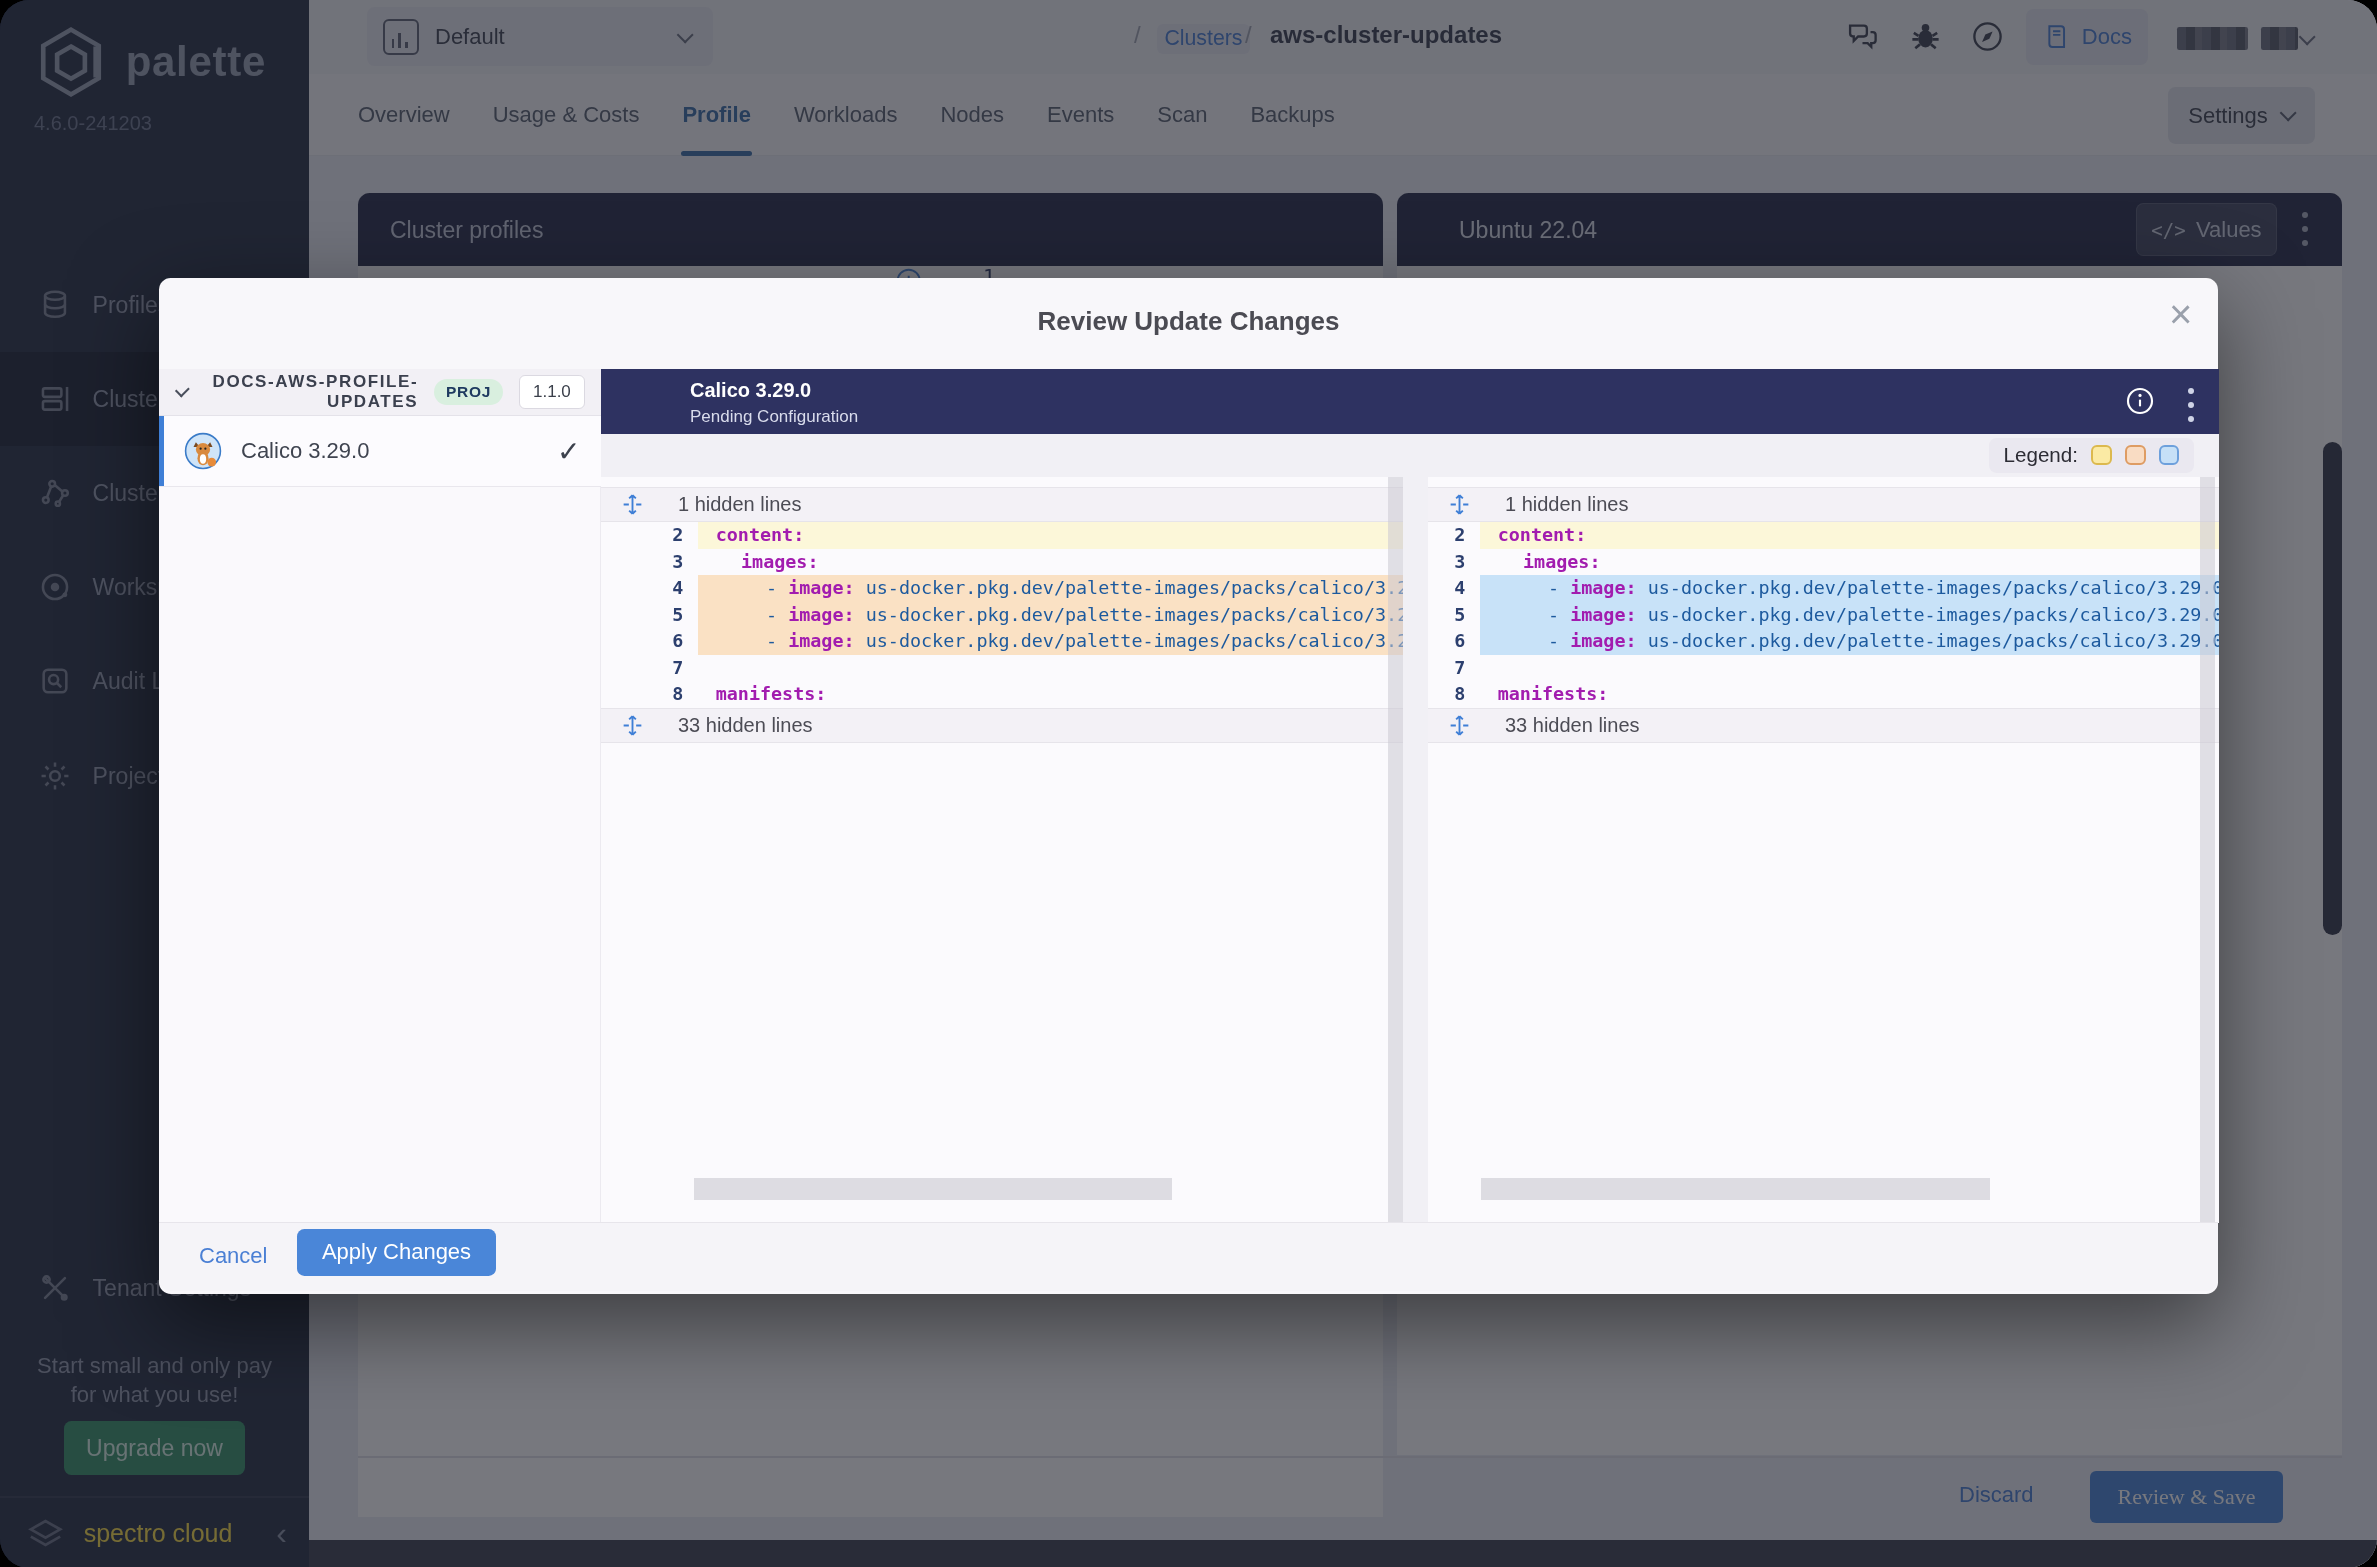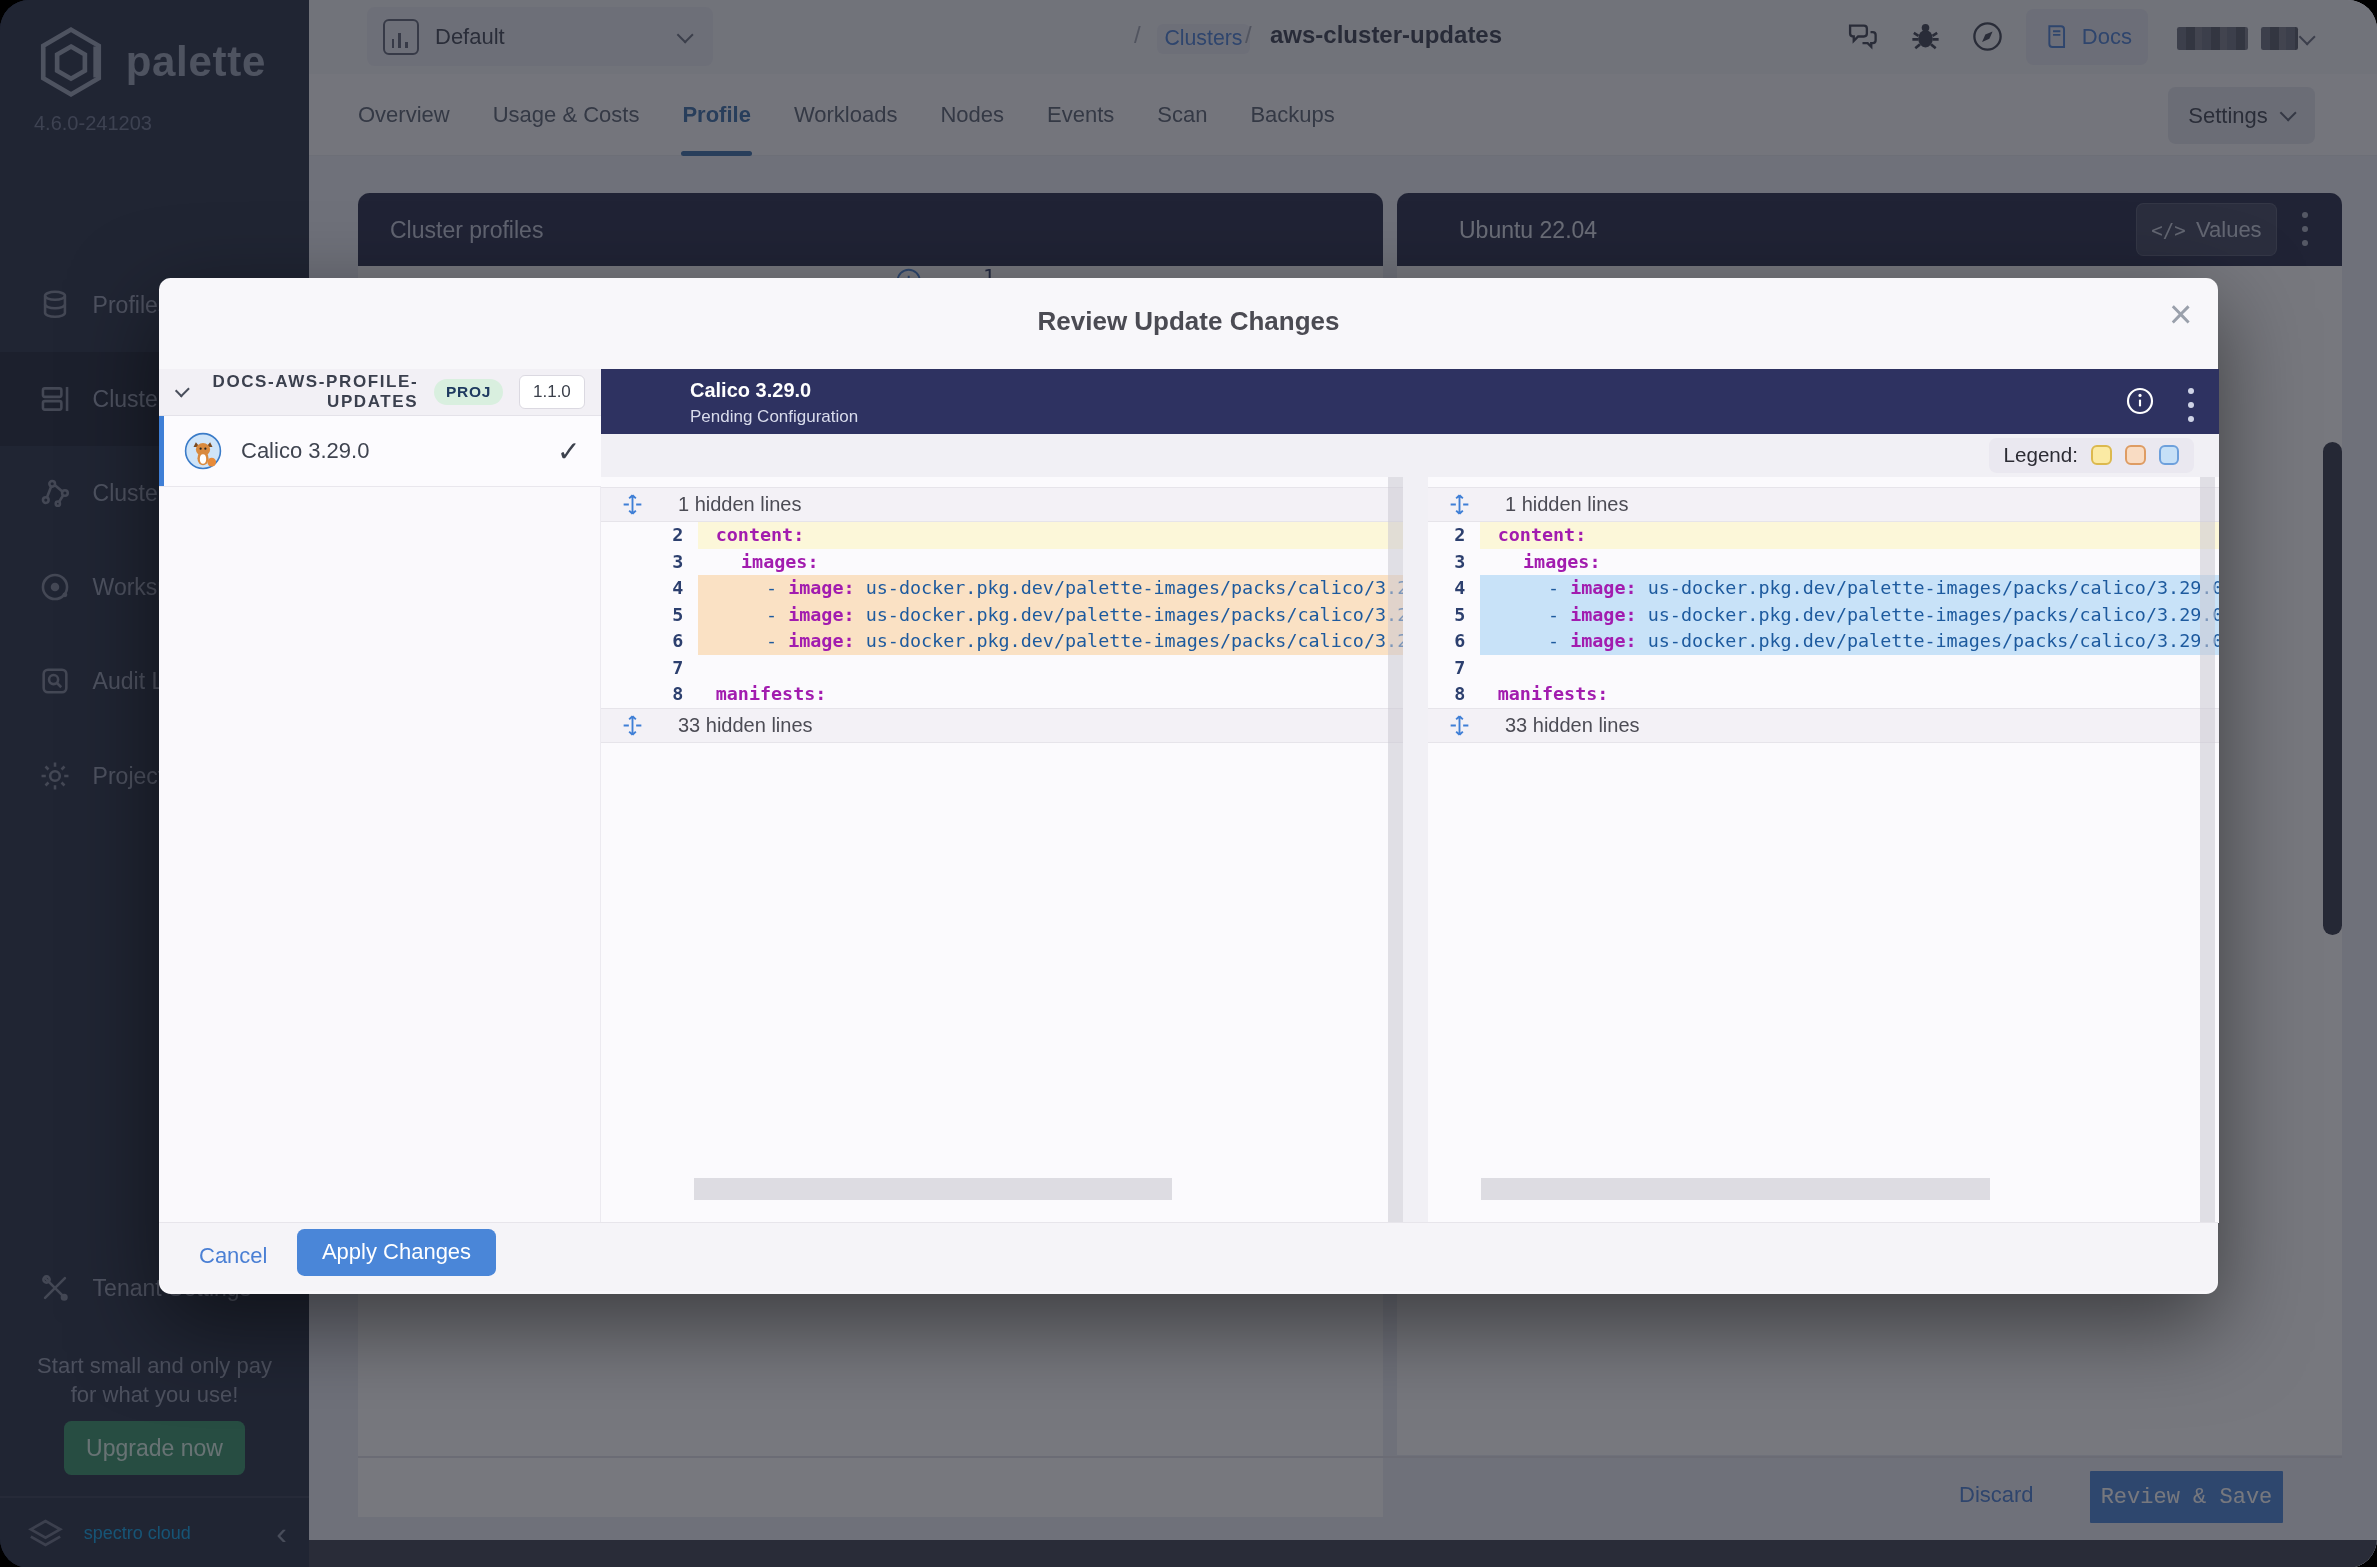--- a/index.html
+++ b/index.html
@@ -14,21 +14,21 @@
   #version{left:34px;top:112px;font-size:20px;color:#6f7890;}
   .side-item{position:absolute;left:0;width:309px;height:94px;display:flex;align-items:center;gap:20.6px;padding-left:38px;box-sizing:border-box;color:#98a0b4;font-size:23px;}
   .side-item.active{background:#1d2436;}
   .sicon{width:34px;height:34px;flex:none;display:flex;align-items:center;justify-content:center;color:#7f8798;font-size:31px;}
   .sicon svg{width:34px;height:34px;}
   #promo1{left:0;top:1353px;width:309px;text-align:center;font-size:22px;color:#949cae;}
   #promo2{left:0;top:1382px;width:309px;text-align:center;font-size:22px;color:#949cae;}
   #upgrade-btn{left:64px;top:1421px;width:181px;height:54px;background:#37936a;border:none;border-radius:7.4px;color:#d9f3e6;font-size:23px;font-family:inherit;}
   #side-div{left:0;top:1496px;width:309px;height:1.5px;background:rgba(255,255,255,.07);}
   #side-footer{left:22px;top:1507px;width:265px;height:52px;display:flex;align-items:center;gap:14.7px;}
-  #footer-name{font-size:18px;color:#0ea5e9;}
+  #footer-name{font-size:25px;color:#fde047;}
   #collapse{margin-left:auto;font-size:32px;color:#8b93a6;line-height:1;}
 
   #topbar{left:309px;top:0;width:2068px;height:74px;background:#f1f2f6;z-index:1;}
   #proj-chip{left:367px;top:7.4px;width:346px;height:59px;background:#e7e9f0;border-radius:7.4px;z-index:1;display:flex;align-items:center;gap:16px;padding-left:16px;box-sizing:border-box;}
   #proj-icon{width:32px;height:32px;border:2.2px solid #5f6575;border-radius:5.9px;position:relative;}
   #proj-icon i{position:absolute;bottom:5.2px;width:2.9px;background:#5f6575;}
   #proj-label{font-size:22px;color:#3f4553;}
   .chev{width:10.3px;height:10.3px;border-right:2.2px solid #6a7080;border-bottom:2.2px solid #6a7080;transform:rotate(45deg);}
   #proj-chev{margin-left:auto;margin-right:22px;margin-top:-4.4px;}
   .bc-slash{z-index:1;font-size:24px;color:#a0a6b2;}
@@ -55,21 +55,21 @@
   .kebab{width:5.9px;z-index:1;}
   .kebab i{display:block;width:5.9px;height:5.9px;border-radius:50%;background:#aab0c0;margin-bottom:8px;}
   #panel-white-left{left:358px;top:266px;width:1025px;height:1251px;background:#fff;z-index:1;}
   #panel-white-right{left:1397px;top:266px;width:945px;height:1189px;background:#fff;z-index:1;}
   #addon-label{left:374px;top:274px;z-index:1;font-size:18.4px;font-weight:700;letter-spacing:1.1px;color:#3e4452;}
   #addon-plus{left:894px;top:266px;z-index:1;width:29.4px;height:29.4px;}
   #codeline1-num{left:983px;top:264px;z-index:1;font-family:"DejaVu Sans Mono",monospace;font-size:20px;color:#2c3a66;}
   #codeline1-text{left:1030px;top:264px;width:1288px;z-index:1;font-family:"DejaVu Sans Mono",monospace;font-style:italic;font-size:20px;color:#8b8f99;white-space:nowrap;overflow:hidden;}
   #actions-sep{left:358px;top:1456px;width:1984px;height:1.5px;background:#e2e2e8;z-index:1;}
   #discard{left:1959px;top:1482px;z-index:1;font-size:22px;color:#4a7fd4;}
-  #review-save{left:2090px;top:1471px;width:193px;height:52px;background:#4a86d8;border:none;border-radius:1px;color:#fff;font-size:22px;z-index:1;font-family:Liberation Mono, monospace;}
+  #review-save{left:2090px;top:1471px;width:193px;height:52px;background:#4a86d8;border:none;border-radius:6px;color:#fff;font-size:22px;z-index:1;font-family:Liberation Serif, serif;}
   #bottom-strip{left:309px;top:1540px;width:2068px;height:28px;background:#3e4350;z-index:1;}
   #page-scrollbar{left:2323px;top:442px;width:19px;height:493px;border-radius:9.6px;background:#33374a;z-index:1;}
 
   
   #dim{position:absolute;inset:0;background:rgba(28,30,40,.6);z-index:5;}
 
   
   #modal{left:159px;top:278px;width:2059px;height:1016px;background:#f8f7fa;border-radius:11.8px;box-shadow:0 29.4px 88px rgba(0,0,0,.5);z-index:10;}
   #modal-title{left:0;right:0;top:28px;text-align:center;font-size:26px;font-weight:600;color:#4b4b53;}
   #modal-close{left:2004px;top:14.7px;font-size:40px;font-weight:300;color:#9aa0ab;line-height:1;background:none;border:none;font-family:inherit;}

